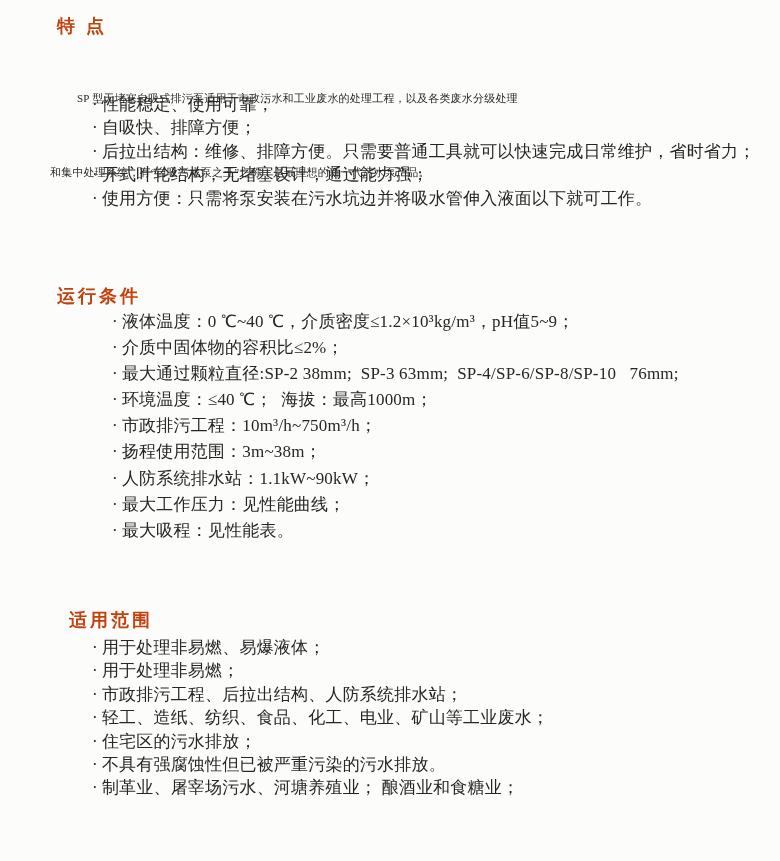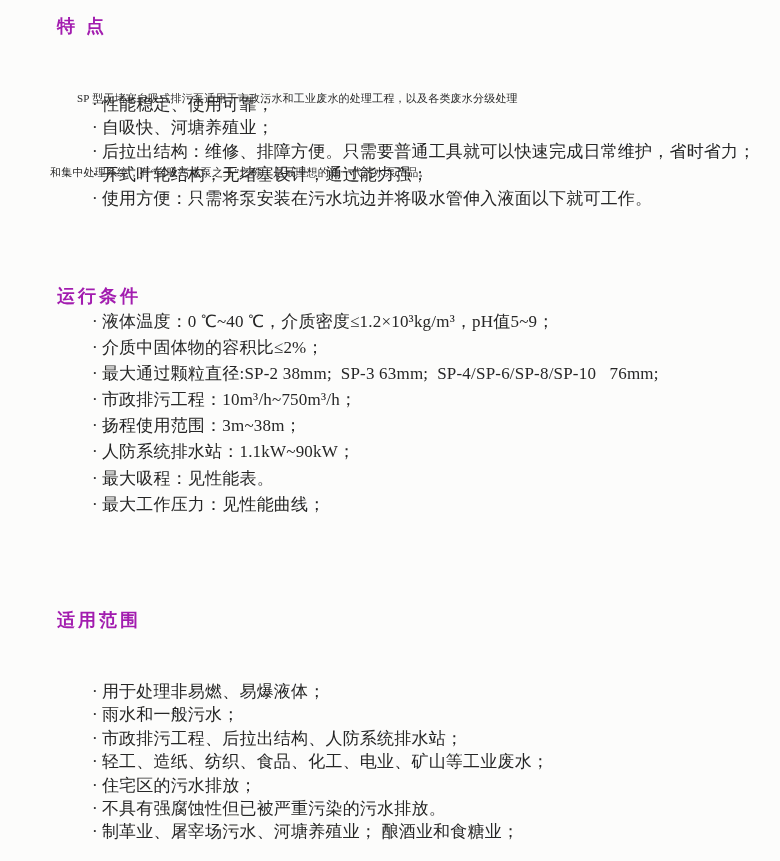--- a/index.html
+++ b/index.html
@@ -16,21 +16,21 @@
     color: #262626;
   }
   .heading {
     position: absolute;
     left: 57px;
     margin: 0;
     font-family: "Liberation Sans", sans-serif;
     font-weight: bold;
     font-size: 18px;
     letter-spacing: 3px;
-    color: #a21caf;
+    color: #c2410c;
     white-space: pre;
   }
   .intro {
     position: absolute;
     left: 50px;
     top: 37px;
     width: 680px;
     font-size: 11px;
     line-height: 24.5px;
     white-space: pre;
@@ -60,42 +60,43 @@
 
 <h1 class="heading" style="top:14px;">特 点</h1>
 
 <div class="intro">
   <div class="line-first">SP 型无堵塞自吸式排污泵适用于市政污水和工业废水的处理工程，以及各类废水分级处理</div>
   <div>和集中处理系统，有“自吸污水泵之王”之称，是最理想的新一代污水泵产品。</div>
 </div>
 
 <div class="blist" style="top:93px;">
   <div class="li"><span class="dot">·</span><span>性能稳定、使用可靠；</span></div>
-  <div class="li"><span class="dot">·</span><span>自吸快、河塘养殖业；</span></div>
+  <div class="li"><span class="dot">·</span><span>自吸快、排障方便；</span></div>
   <div class="li"><span class="dot">·</span><span>后拉出结构：维修、排障方便。只需要普通工具就可以快速完成日常维护，省时省力；</span></div>
   <div class="li"><span class="dot">·</span><span>开式叶轮结构，无堵塞设计，通过能力强；</span></div>
   <div class="li"><span class="dot">·</span><span>使用方便：只需将泵安装在污水坑边并将吸水管伸入液面以下就可工作。</span></div>
 </div>
 
 <h2 class="heading" style="top:284px;">运行条件</h2>
 
-<div class="blist wide" style="top:309px;">
+<div class="blist wide" style="top:309px;margin-left:20px;">
   <div class="li"><span class="dot">·</span><span>液体温度：0 ℃~40 ℃，介质密度≤1.2×10³kg/m³，pH值5~9；</span></div>
   <div class="li"><span class="dot">·</span><span>介质中固体物的容积比≤2%；</span></div>
   <div class="li"><span class="dot">·</span><span>最大通过颗粒直径:SP-2 38mm;  SP-3 63mm;  SP-4/SP-6/SP-8/SP-10   76mm;</span></div>
+  <div class="li"><span class="dot">·</span><span>环境温度：≤40 ℃；  海拔：最高1000m；</span></div>
   <div class="li"><span class="dot">·</span><span>市政排污工程：10m³/h~750m³/h；</span></div>
   <div class="li"><span class="dot">·</span><span>扬程使用范围：3m~38m；</span></div>
   <div class="li"><span class="dot">·</span><span>人防系统排水站：1.1kW~90kW；</span></div>
+  <div class="li"><span class="dot">·</span><span>最大工作压力：见性能曲线；</span></div>
   <div class="li"><span class="dot">·</span><span>最大吸程：见性能表。</span></div>
-  <div class="li"><span class="dot">·</span><span>最大工作压力：见性能曲线；</span></div>
 </div>
 
-<h2 class="heading" style="top:608px;">适用范围</h2>
+<h2 class="heading" style="top:608px;margin-left:12px;">适用范围</h2>
 
-<div class="blist" style="top:636px;margin-top:44px;">
+<div class="blist" style="top:636px;">
   <div class="li"><span class="dot">·</span><span>用于处理非易燃、易爆液体；</span></div>
-  <div class="li"><span class="dot">·</span><span>雨水和一般污水；</span></div>
+  <div class="li"><span class="dot">·</span><span>用于处理非易燃；</span></div>
   <div class="li"><span class="dot">·</span><span>市政排污工程、后拉出结构、人防系统排水站；</span></div>
   <div class="li"><span class="dot">·</span><span>轻工、造纸、纺织、食品、化工、电业、矿山等工业废水；</span></div>
   <div class="li"><span class="dot">·</span><span>住宅区的污水排放；</span></div>
   <div class="li"><span class="dot">·</span><span>不具有强腐蚀性但已被严重污染的污水排放。</span></div>
   <div class="li"><span class="dot">·</span><span>制革业、屠宰场污水、河塘养殖业； 酿酒业和食糖业；</span></div>
 </div>
 
 </body></html>

